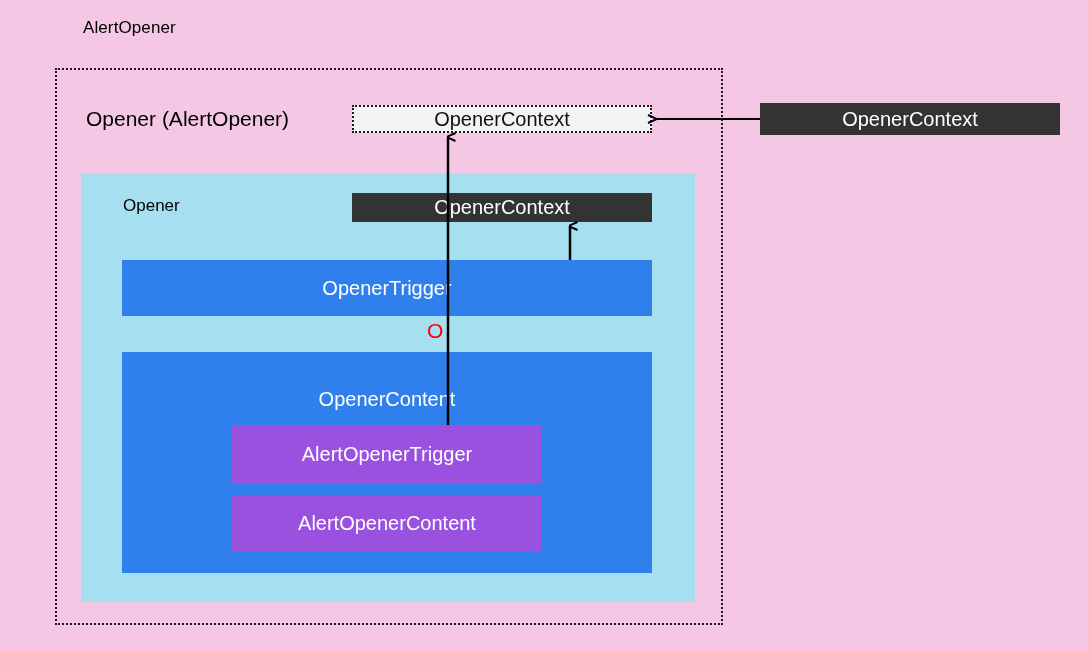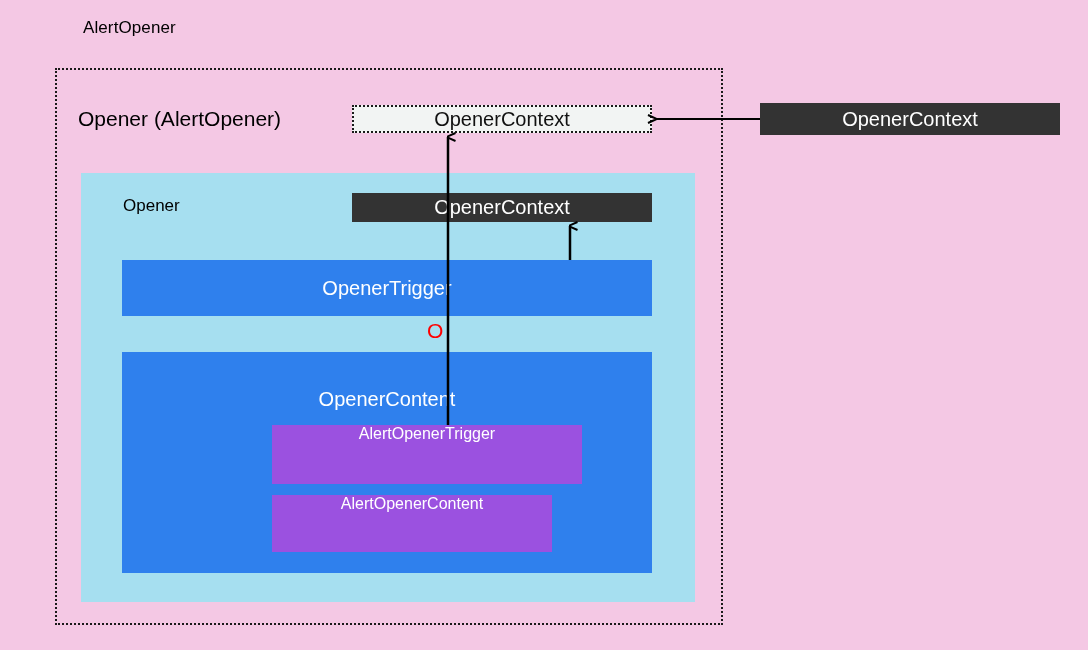--- a/index.html
+++ b/index.html
@@ -35,21 +35,21 @@
   .outer-dotted {
     left: 55px;
     top: 68px;
     width: 668px;
     height: 557px;
     border: 2.5px dotted #1a1a1a;
   }
 
   
   .opener-alert-label {
-    left: 78px;
+    left: 86px;
     top: 107px;
     font-size: 21px;
     color: #000000;
   }
 
   
   .ctx-chip-dotted {
     left: 352px;
     top: 105px;
     width: 300px;
@@ -128,35 +128,34 @@
     height: 221px;
     align-items: flex-start;
     padding-top: 36px;
   }
 
   
   .purple-box {
     background: #9b51e0;
     color: #ffffff;
     display: flex;
-    align-items: flex-start;
-    justify-content: center;
-    font-size: 16px;
-    margin-left: 40px;
+    align-items: center;
+    justify-content: center;
+    font-size: 20px;
   }
   .alert-opener-trigger {
     left: 232px;
     top: 425px;
     width: 310px;
     height: 59px;
   }
   .alert-opener-content {
     left: 232px;
     top: 495px;
-    width: 280px;
+    width: 310px;
     height: 57px;
   }
 
   
   .red-o {
     left: 427px;
     top: 320px;
     font-size: 21px;
     color: #ff0000;
     line-height: 1;

